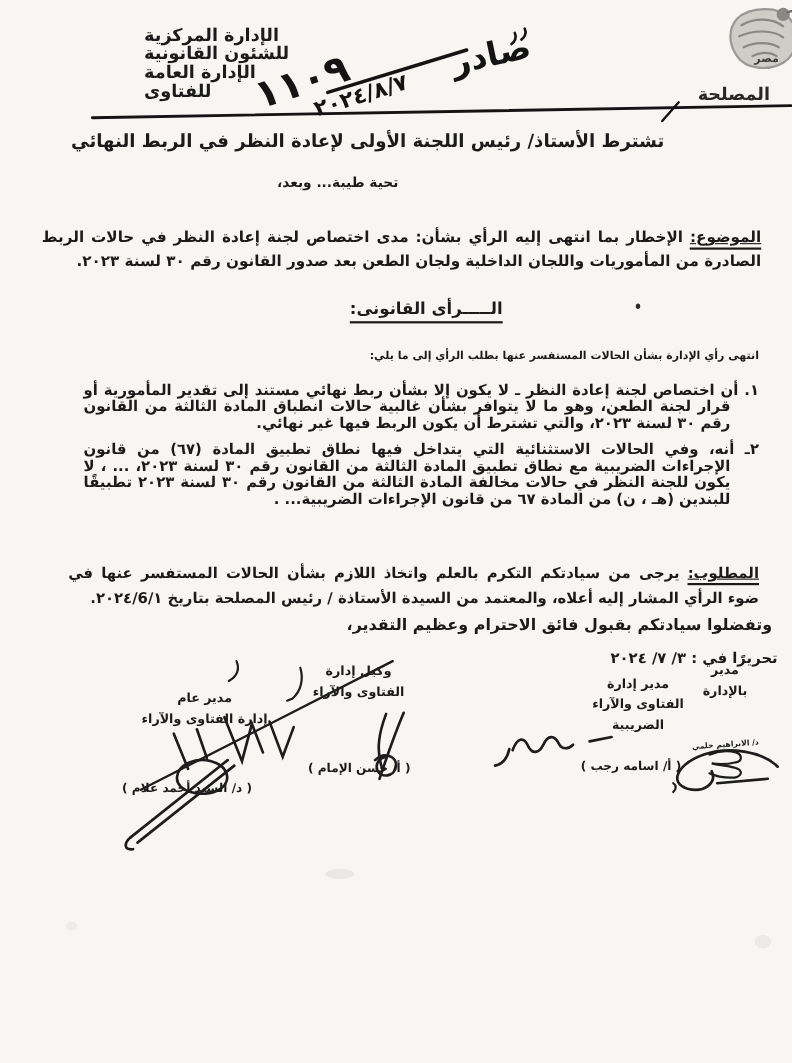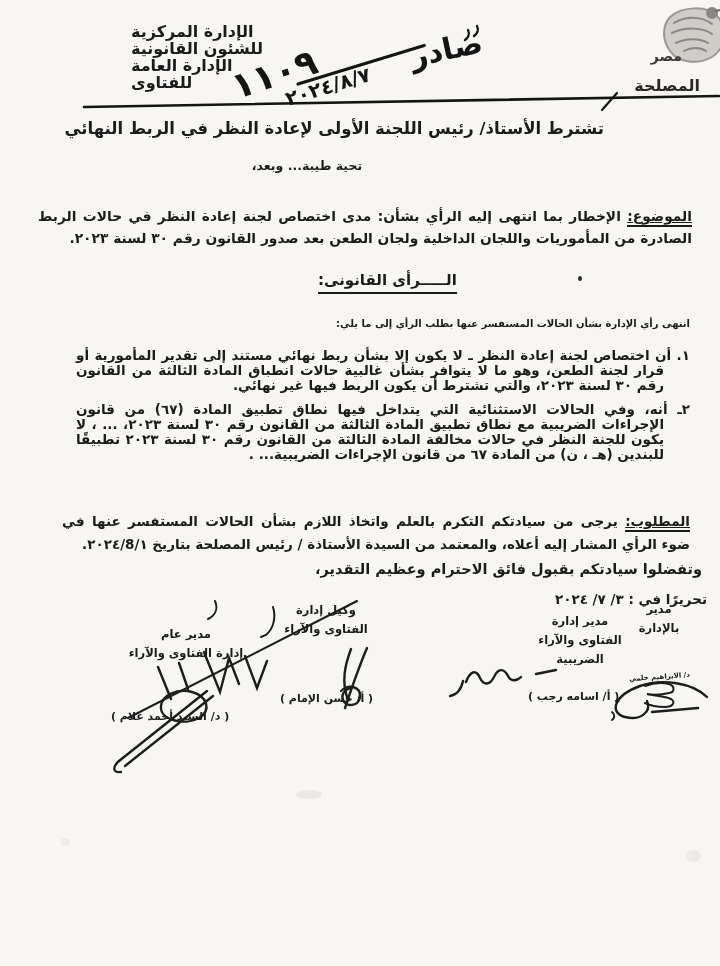--- a/index.html
+++ b/index.html
@@ -6,21 +6,21 @@
   .page{
     position:relative;width:720px;height:966px;overflow:hidden;
     background:#f7f6f3;
     font-family:"DejaVu Sans",sans-serif;
     color:#1b1b1b;font-weight:700;direction:rtl;
   }
   .abs{position:absolute;}
   .nowrap{white-space:nowrap;}
   
   .dept{top:23px;left:131px;width:132px;font-size:16px;line-height:17px;text-align:left;letter-spacing:-0.2px;}
-  .emblem-cap1{top:48px;right:38px;font-size:14px;color:#3a3836;}
+  .emblem-cap1{top:48px;right:12px;font-size:10px;color:#3a3836;}
   .emblem-cap2{top:68px;right:20px;font-size:16px;color:#2a2826;margin-top:8px;}
   
   .addressee{top:119px;left:110px;width:494px;font-size:16.5px;text-align:center;white-space:nowrap;}
   .greeting{top:158px;left:246px;width:122px;font-size:12.5px;text-align:center;white-space:nowrap;}
   
   .subject{top:206px;right:28px;left:38px;font-size:13.8px;line-height:21.5px;text-align:justify;}
   .ulabel{border-bottom:2px solid #1b1b1b;padding-bottom:1px;text-decoration:underline;}
   
   .opinion-heading{top:271px;left:318px;font-size:15px;white-space:nowrap;}
   .opinion-heading span{display:inline-block;border-bottom:2.5px solid #1b1b1b;padding-bottom:3px;text-align:center;}
@@ -93,21 +93,21 @@
   <div class="abs subject"><span class="ulabel">الموضوع:</span><span> الإخطار بما انتهى إليه الرأي بشأن: مدى اختصاص لجنة إعادة النظر في حالات الربط الصادرة من المأموريات واللجان الداخلية ولجان الطعن بعد صدور القانون رقم ٣٠ لسنة ٢٠٢٣.</span></div>
   <div class="artifact-dot"></div>
 
   <div class="abs opinion-heading"><span>الـــــرأى القانونى:</span></div>
   <div class="abs intro">انتهى رأي الإدارة بشأن الحالات المستفسر عنها بطلب الرأي إلى ما يلي:</div>
   <div class="abs items">
     <div class="item">١. أن اختصاص لجنة إعادة النظر ـ لا يكون إلا بشأن ربط نهائي مستند إلى تقدير المأمورية أو قرار لجنة الطعن، وهو ما لا يتوافر بشأن غالبية حالات انطباق المادة الثالثة من القانون رقم ٣٠ لسنة ٢٠٢٣، والتي تشترط أن يكون الربط فيها غير نهائي.</div>
     <div class="item">٢ـ أنه، وفي الحالات الاستثنائية التي يتداخل فيها نطاق تطبيق المادة (٦٧) من قانون الإجراءات الضريبية مع نطاق تطبيق المادة الثالثة من القانون رقم ٣٠ لسنة ٢٠٢٣، ... ، لا يكون للجنة النظر في حالات مخالفة المادة الثالثة من القانون رقم ٣٠ لسنة ٢٠٢٣ تطبيقًا للبندين (هـ ، ن) من المادة ٦٧ من قانون الإجراءات الضريبية... .</div>
   </div>
 
-  <div class="abs request"><span class="ulabel">المطلوب:</span><span> يرجى من سيادتكم التكرم بالعلم واتخاذ اللازم بشأن الحالات المستفسر عنها في ضوء الرأي المشار إليه أعلاه، والمعتمد من السيدة الأستاذة / رئيس المصلحة بتاريخ ٢٠٢٤/8/١.</span></div>
+  <div class="abs request"><span class="ulabel">المطلوب:</span><span> يرجى من سيادتكم التكرم بالعلم واتخاذ اللازم بشأن الحالات المستفسر عنها في ضوء الرأي المشار إليه أعلاه، والمعتمد من السيدة الأستاذة / رئيس المصلحة بتاريخ ٢٠٢٤/6/١.</span></div>
 
   <div class="abs salutation">وتفضلوا سيادتكم بقبول فائق الاحترام وعظيم التقدير،</div>
   <div class="abs dateline">تحريرًا في : ٣/ ٧/ ٢٠٢٤</div>
 
   <div class="sig-title sig-a">
     <div>مدير</div>
     <div>بالإدارة</div>
   </div>
   <div class="sig-title sig-b">
     <div>مدير إدارة</div>

